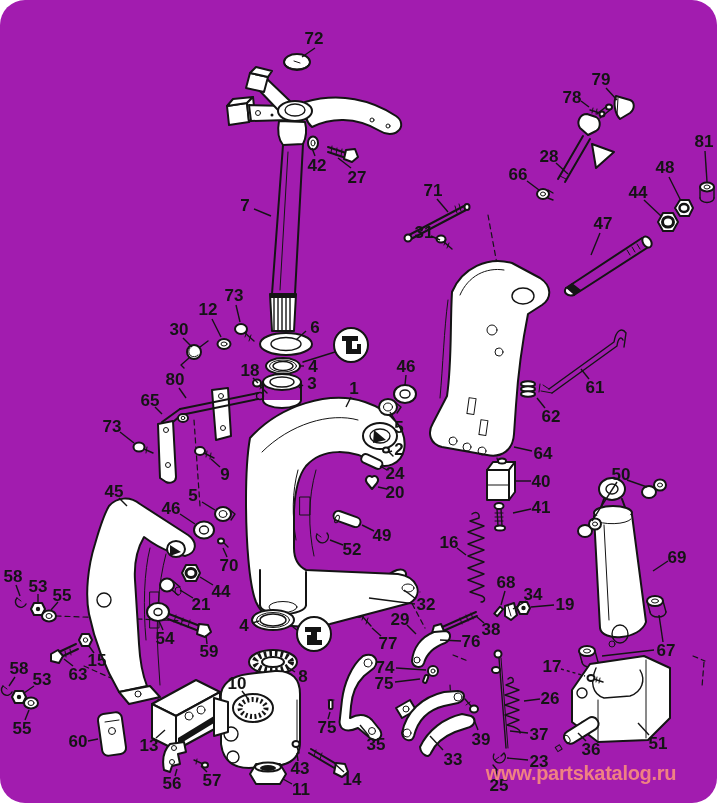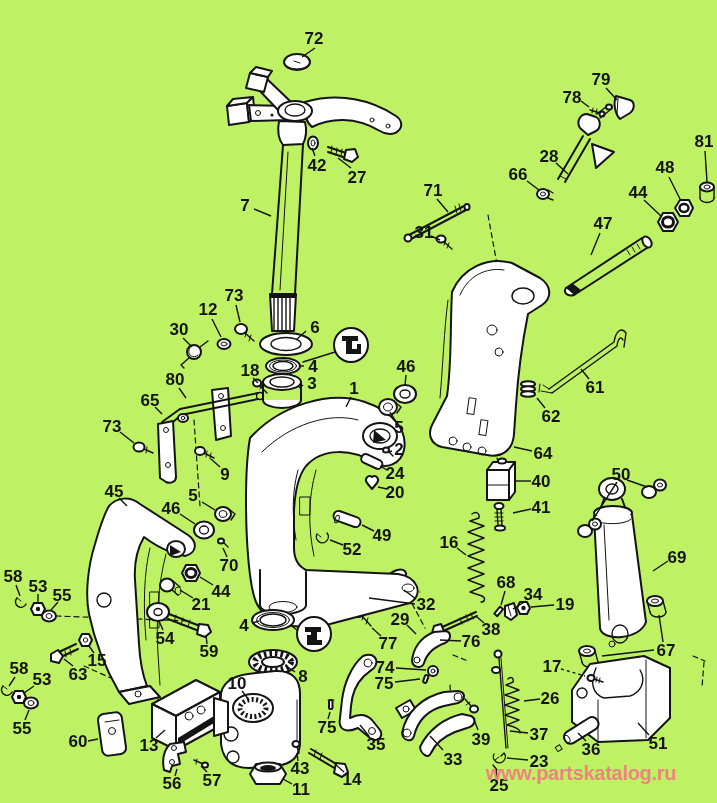--- a/index.html
+++ b/index.html
@@ -1,17 +1,17 @@
 <!DOCTYPE html>
 <html><head>
 <meta charset="utf-8">
 <style>
   html,body{margin:0;padding:0;background:#fff;}
-  .stage{position:relative;width:717px;height:803px;background:#bef264;overflow:hidden;
-         font-family:"Liberation Sans",sans-serif;}
+  .stage{position:relative;width:717px;height:803px;background:#a21caf;overflow:hidden;
+         font-family:"Liberation Sans",sans-serif;border-radius:25px;}
   svg{position:absolute;left:0;top:0;}
   svg *{vector-effect:none;}
   .ln{stroke:#141414;fill:none;stroke-width:1.4;stroke-linecap:round;stroke-linejoin:round;}
   .w2{stroke:#141414;fill:#fff;stroke-width:2;stroke-linecap:round;stroke-linejoin:round;}
   .fb{fill:#141414;stroke:none;}
   .thin{stroke-width:1;}
   .dash{stroke-dasharray:5 4;stroke-width:1.2;}
   .roll{stroke:#141414;fill:none;}
   .plabel{font:800 17px "Liberation Sans",sans-serif;fill:#141414;stroke:none;text-anchor:middle;}
   .leader{stroke:#141414;stroke-width:1.4;fill:none;}

